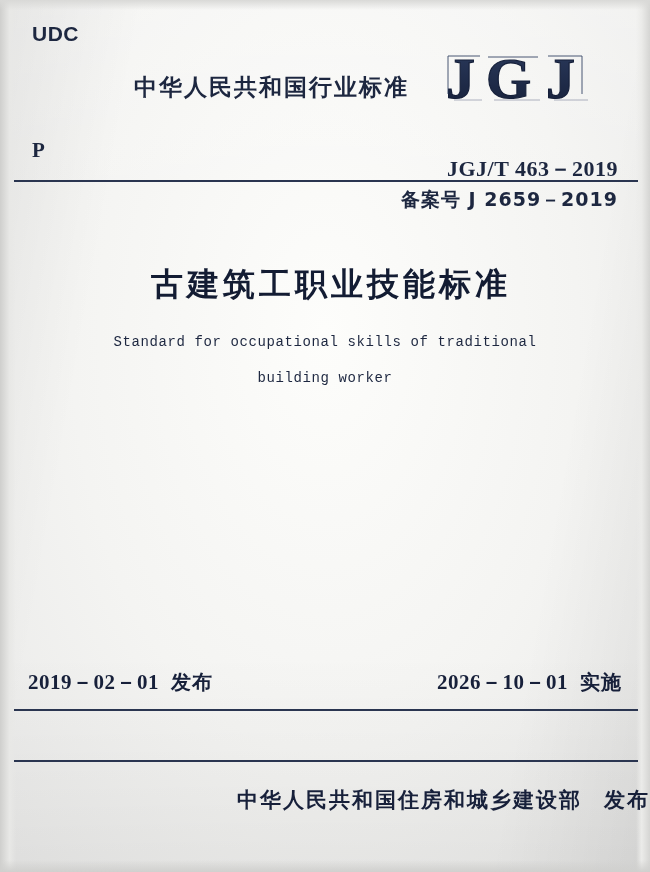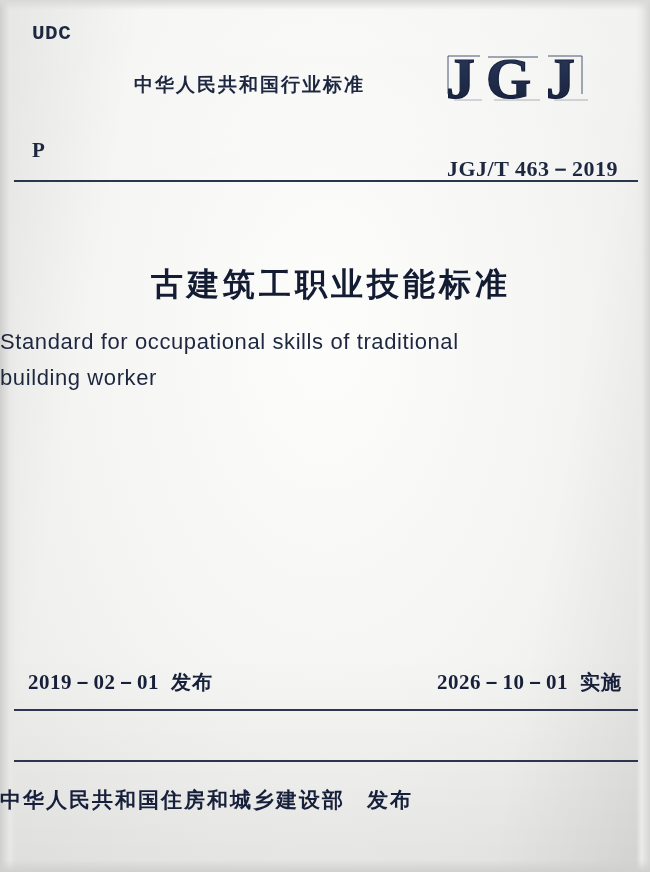--- a/index.html
+++ b/index.html
@@ -68,21 +68,21 @@
   }
   .rule.r1 { top: 180px; }
   .rule.r2 { top: 709px; }
   .rule.r3 { top: 760px; }
 
   
   .udc {
     position: absolute;
     left: 32px;
     top: 22px;
-    font-family: Liberation Mono, monospace;
+    font-family: Liberation Sans, sans-serif;
     font-weight: bold;
     font-size: 21px;
     letter-spacing: 0.5px;
     color: #1d2740;
   }
   .pmark {
     position: absolute;
     left: 32px;
     top: 138px;
     font-family: "Liberation Serif", serif;
@@ -91,21 +91,21 @@
     color: #1d2740;
   }
 
   
   .cn-header {
     position: absolute;
     left: 134px;
     top: 72px;
     font-family: "DejaVu Sans", "Liberation Sans", sans-serif;
     font-weight: bold;
-    font-size: 19px;
+    font-size: 23px;
     letter-spacing: 2px;
     color: #1d2740;
   }
 
   
   .jgj-logo {
     position: absolute;
     right: 28px;
     top: 48px;
     width: 180px;
@@ -143,22 +143,23 @@
     font-weight: bold;
     font-size: 32px;
     letter-spacing: 4px;
     color: #131c33;
   }
   .title-en {
     position: absolute;
     left: 0;
     right: 0;
     top: 324px;
-    font-family: Liberation Sans, sans-serif;
-    font-size: 22px;
+    text-align: center;
+    font-family: Liberation Mono, monospace;
+    font-size: 14px;
     line-height: 36px;
     letter-spacing: 0.6px;
     color: #1d2740;
   }
   .title-en div { white-space: nowrap; }
 
   
   .date-row {
     position: absolute;
     left: 0;
@@ -183,21 +184,21 @@
     margin-left: 12px;
     letter-spacing: 1px;
   }
 
   
   .issuer {
     position: absolute;
     left: 0;
     right: 0;
     top: 786px;
-    text-align: left;
+    text-align: right;
     font-family: "DejaVu Sans", "Liberation Sans", sans-serif;
     font-weight: bold;
     font-size: 21px;
     letter-spacing: 2px;
     color: #17203a;
     white-space: nowrap;
   }
   .issuer .pub {
     margin-left: 22px;
   }
@@ -243,20 +244,21 @@
       <g stroke="#8f96a8" stroke-width="0.8" fill="none" opacity="0.9">
         <path d="M12 52 L40 52"></path>
         <path d="M52 52 L98 52"></path>
         <path d="M112 52 L146 52"></path>
       </g>
     </svg>
   </div>
 
   <div class="code-line">
     <div>JGJ/T 463－2019</div>
+    <div class="cn">备案号 J 2659－2019</div>
   </div>
 
   <div class="title-cn">古建筑工职业技能标准</div>
 
   <div class="title-en">
     <div>Standard for occupational skills of traditional</div>
     <div>building worker</div>
   </div>
 
   <div class="date-row">

